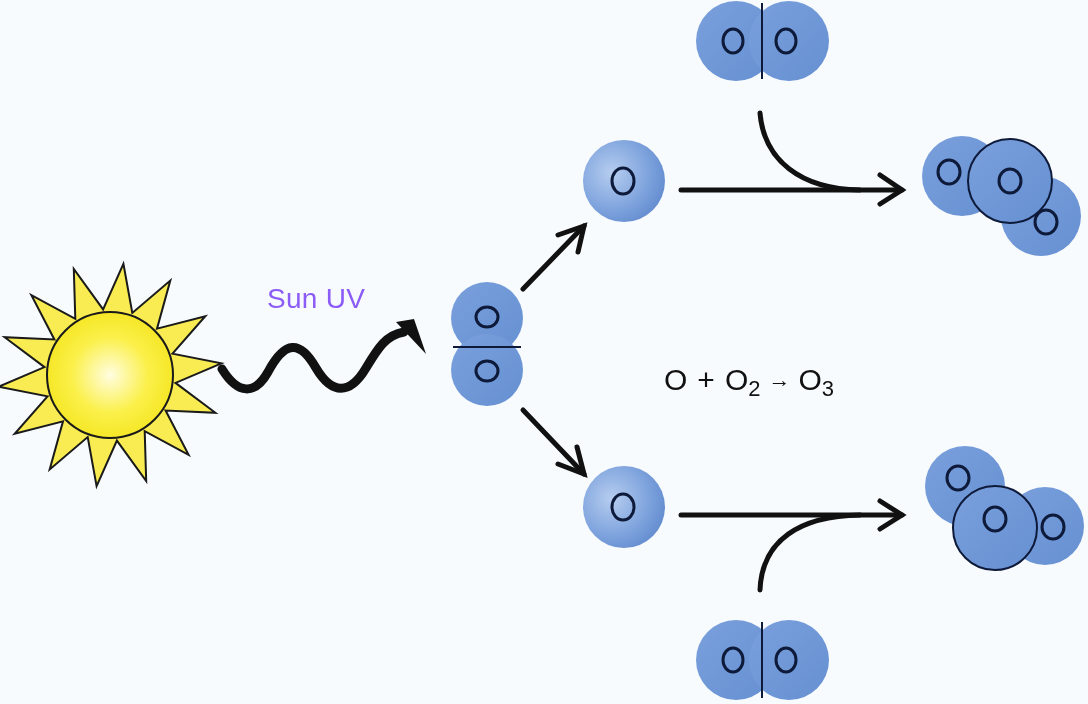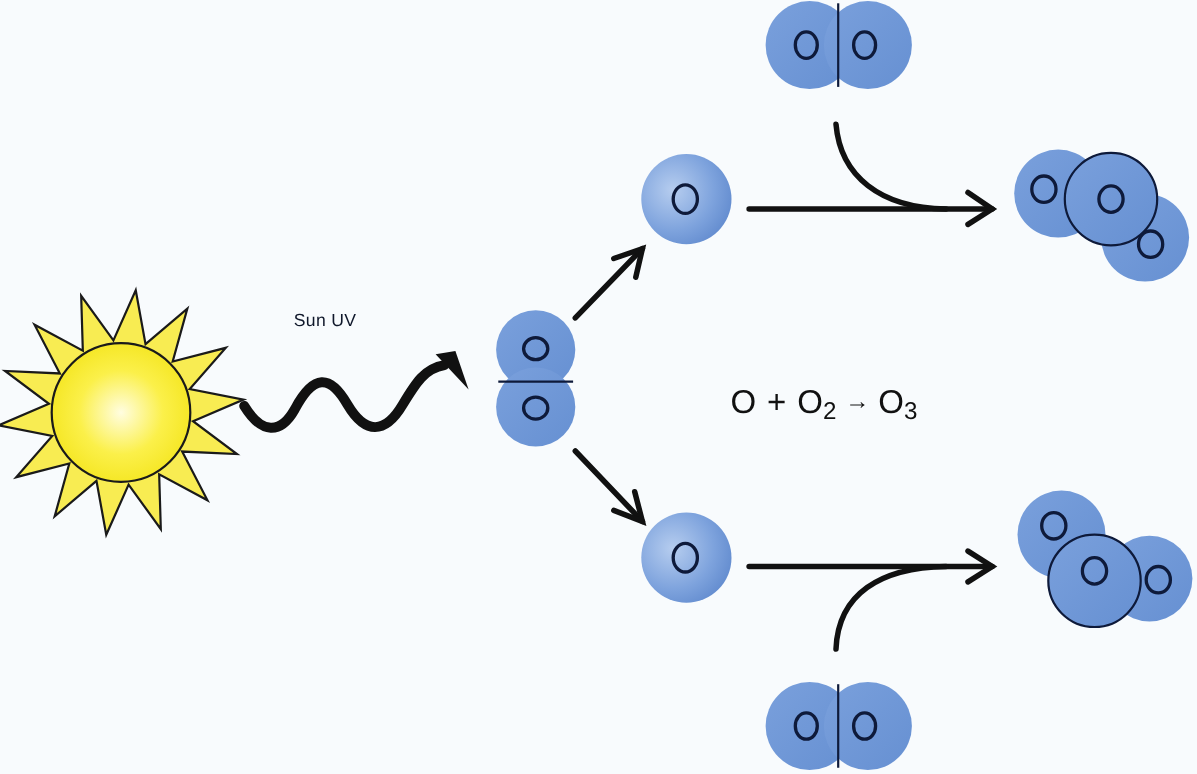--- a/index.html
+++ b/index.html
@@ -5,24 +5,24 @@
   html, body { margin: 0; padding: 0; }
   body {
     width: 1088px; height: 704px; overflow: hidden;
     background: #f8fbfd;
     font-family: "Liberation Sans", sans-serif;
     position: relative;
   }
   #stage { position: absolute; left: 0; top: 0; width: 1088px; height: 704px; }
   .label-uv {
     position: absolute; left: 267px; top: 283px;
-    font-size: 16px; color: #0f172a; letter-spacing: 0.3px;
+    font-size: 28px; color: #8b5cf6; letter-spacing: 0.3px;
   }
   .equation {
-    position: absolute; left: 664px; top: 349px;
+    position: absolute; left: 664px; top: 363px;
     font-size: 30px; color: #111; white-space: nowrap;
   }
   .equation sub { font-size: 22px; vertical-align: -6px; line-height: 0; }
   .equation .arrow { font-size: 22px; margin: 0 8px; position: relative; top: -3px; }
   .equation .plus { margin: 0 10px; }
 </style>
 </head>
 <body style="background: rgb(248, 251, 253);">
 
 <svg id="stage" width="1088" height="704" viewBox="0 0 1088 704">

